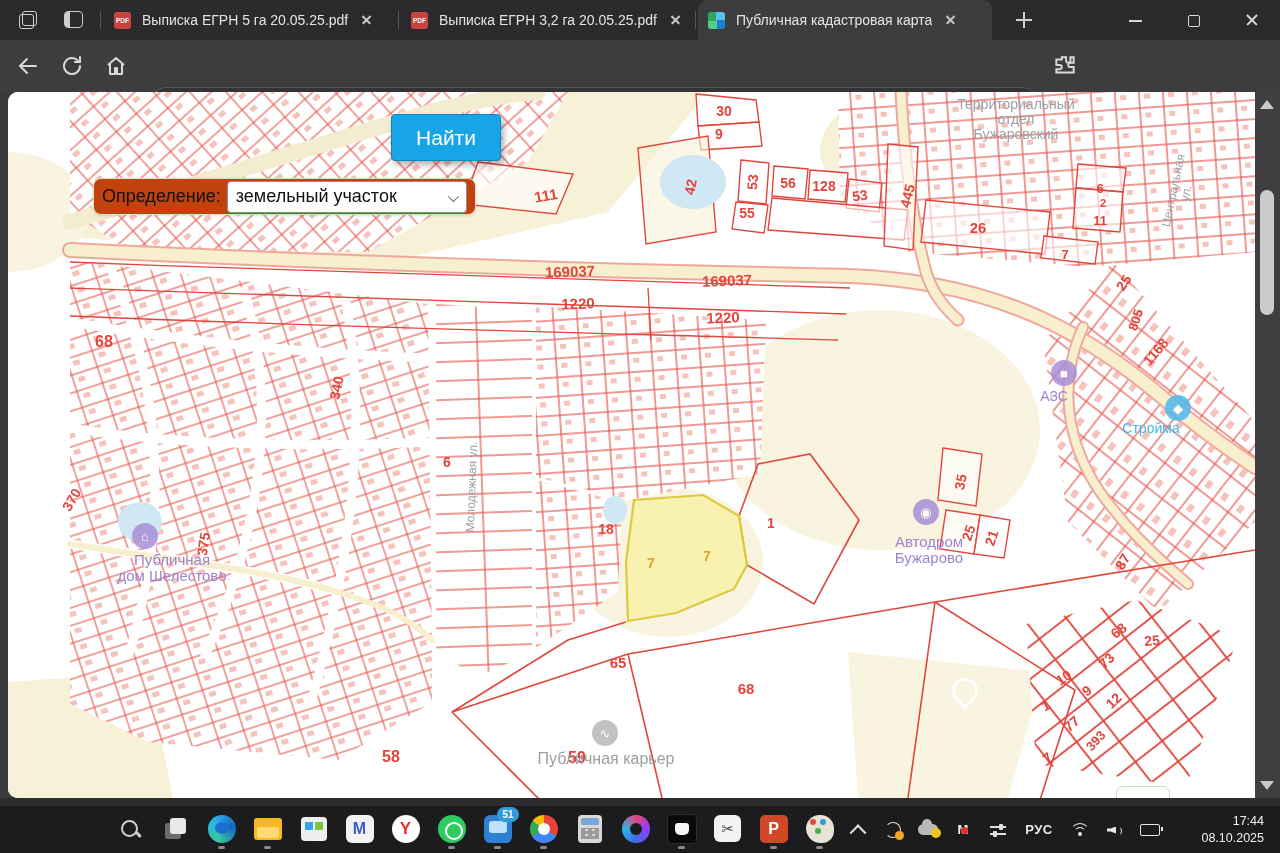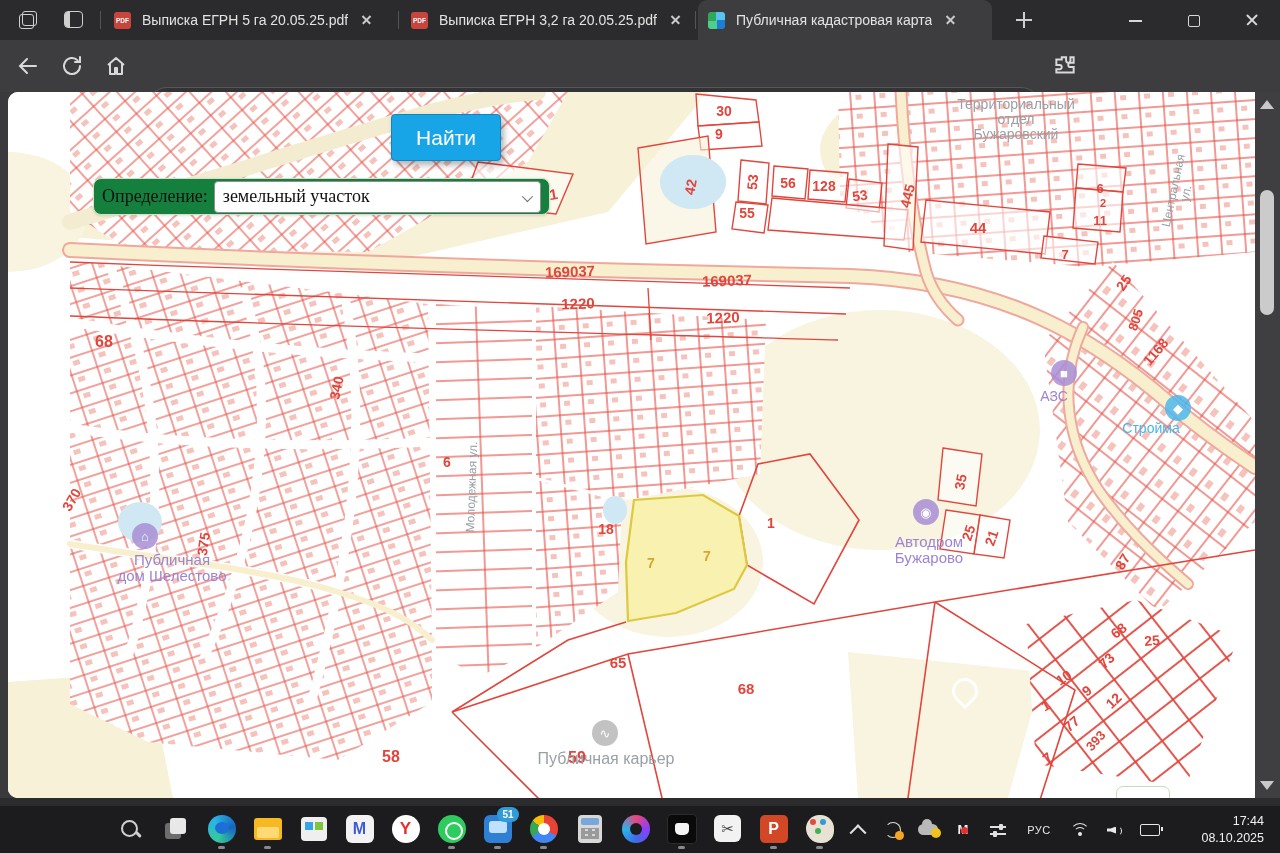--- a/index.html
+++ b/index.html
@@ -56,21 +56,21 @@
   .mlabel.red{color:#e2453c;font-weight:600;}
   .mlabel.orange{color:#d8a52f;font-weight:600;}
   .mlabel.gray{color:#9aa0a6;font-weight:400;}
   .mlabel.purple{color:#9d84d3;font-weight:400;}
   .mlabel.blue{color:#47b7e8;font-weight:400;}
   .poi{position:absolute;width:26px;height:26px;border-radius:50%;display:flex;align-items:center;justify-content:center;color:#fff;font-size:13px;opacity:.85;transform:translate(-50%,-50%);}
   #pin-watermark{position:absolute;left:944px;top:586px;width:20px;height:20px;border:3px solid #fff;border-radius:50% 50% 50% 0;transform:rotate(-45deg);opacity:.9;}
   
   #searchbox{position:absolute;left:87px;top:23px;width:296px;height:43px;background:#fff;border:1px solid #d2e2cb;border-radius:6px 0 0 6px;box-sizing:border-box;font-size:22px;color:#111;padding:0 12px;outline:none;box-shadow:0 1px 3px rgba(0,0,0,.12);}
   #findbtn{position:absolute;left:383px;top:22px;width:108px;height:45px;background:#18a5e8;border:1px solid #0e86c4;border-radius:4px;color:#fff;font-size:21px;box-shadow:3px 4px 6px rgba(0,0,0,.3);display:flex;align-items:center;justify-content:center;cursor:pointer;}
-  #defrow{position:absolute;left:85px;top:86px;width:457px;height:37px;background:#15803d;border:1px solid #d2e2cb;border-radius:8px;box-sizing:border-box;display:flex;align-items:center;padding:0 8px;box-shadow:0 1px 3px rgba(0,0,0,.12);font-family:Liberation Serif, serif;}
+  #defrow{position:absolute;left:85px;top:86px;width:383px;height:37px;background:#c2410c;border:1px solid #d2e2cb;border-radius:8px;box-sizing:border-box;display:flex;align-items:center;padding:0 8px;box-shadow:0 1px 3px rgba(0,0,0,.12);}
   #defrow .lbl{font-size:18px;color:#111;margin-right:6px;}
   #defsel{flex:1;height:30px;border:1px solid #8f8f8f;border-radius:4px;display:flex;align-items:center;padding:0 8px;font-size:18px;color:#111;position:relative;background:#fff;cursor:pointer;}
   #defsel::after{content:"";position:absolute;right:10px;top:12px;width:7px;height:7px;border-right:1.8px solid #666;border-bottom:1.8px solid #666;transform:rotate(45deg) translateY(-2px);}
   
   #mapzoom{position:absolute;left:1108px;top:694px;width:52px;height:14px;background:#fff;border:1.5px solid #bfe0b8;border-radius:7px 7px 0 0;}
   
   #scrollbar{position:absolute;left:1255px;top:92px;width:25px;height:706px;background:#3f3f42;}
   #sb-up{position:absolute;left:5px;top:8px;width:0;height:0;border-left:7px solid transparent;border-right:7px solid transparent;border-bottom:9px solid #c9c9c9;}
   #sb-down{position:absolute;left:5px;bottom:8px;width:0;height:0;border-left:7px solid transparent;border-right:7px solid transparent;border-top:9px solid #c9c9c9;}
   #sb-thumb{position:absolute;left:5px;top:98px;width:14px;height:125px;background:#cbcbcb;border-radius:7px;}
@@ -129,21 +129,21 @@
   .sync i{position:absolute;right:-4px;bottom:-3px;width:9px;height:9px;border-radius:50%;background:#f5a623;}
   .cloud{width:20px;height:11px;background:#b9b9b9;border-radius:6px;position:relative;}
   .cloud::before{content:"";position:absolute;left:4px;top:-5px;width:10px;height:10px;border-radius:50%;background:#b9b9b9;}
   .cloud i{position:absolute;right:-3px;bottom:-3px;width:10px;height:10px;border-radius:50%;background:#f3c31d;}
   .mdot{font-size:13px;font-weight:bold;color:#f2f2f2;position:relative;}
   .mdot i{position:absolute;right:-5px;top:-3px;width:7px;height:7px;border-radius:50%;background:#e53030;}
   .sliders{width:16px;height:14px;position:relative;}
   .sliders::before{content:"";position:absolute;left:0;top:3px;width:16px;height:2px;background:#e0e0e0;box-shadow:0 7px 0 #e0e0e0;}
   .sliders i{position:absolute;width:4px;height:6px;background:#e0e0e0;border-radius:1px;}
   .sliders i:nth-child(1){left:9px;top:1px;} .sliders i:nth-child(2){left:3px;top:8px;}
-  .lang{font-size:11px;letter-spacing:.5px;}
+  .lang{font-size:13px;letter-spacing:.5px;font-weight:bold;}
   .wifi{width:18px;height:14px;position:relative;overflow:hidden;}
   .wifi i{position:absolute;left:50%;border:1.7px solid #e8e8e8;border-radius:50%;transform:translateX(-50%);border-bottom-color:transparent;border-left-color:transparent;border-right-color:transparent;}
   .wifi i:nth-child(1){width:18px;height:18px;top:0;}
   .wifi i:nth-child(2){width:11px;height:11px;top:4px;}
   .wifi i:nth-child(3){width:4px;height:4px;top:9px;background:#e8e8e8;border:none;border-radius:50%;}
   .vol{width:16px;height:14px;position:relative;}
   .vol::before{content:"";position:absolute;left:0;top:4px;width:9px;height:7px;background:#e8e8e8;clip-path:polygon(0 30%,40% 30%,100% 0,100% 100%,40% 70%,0 70%);}
   .vol::after{content:"";position:absolute;right:1px;top:3px;width:8px;height:8px;border:1.7px solid #e8e8e8;border-left-color:transparent;border-top-color:transparent;border-bottom-color:transparent;border-radius:50%;}
   .batt{width:18px;height:10px;border:1.5px solid #e8e8e8;border-radius:2px;position:relative;}
   .batt::before{content:"";position:absolute;right:-4px;top:2px;width:2px;height:4px;background:#e8e8e8;}
@@ -365,21 +365,21 @@
       <span class="mlabel red" style="left: 538px; top: 104px; font-size: 15px; transform: translate(-50%, -50%) rotate(-10deg);">111</span>
       <span class="mlabel red" style="left: 716px; top: 20px; font-size: 14px; transform: translate(-50%, -50%) rotate(0deg);">30</span>
       <span class="mlabel red" style="left: 711px; top: 43px; font-size: 14px; transform: translate(-50%, -50%) rotate(0deg);">9</span>
       <span class="mlabel red" style="left: 683px; top: 95px; font-size: 14px; transform: translate(-50%, -50%) rotate(-80deg);">42</span>
       <span class="mlabel red" style="left: 745px; top: 90px; font-size: 14px; transform: translate(-50%, -50%) rotate(-85deg);">53</span>
       <span class="mlabel red" style="left: 739px; top: 122px; font-size: 14px; transform: translate(-50%, -50%) rotate(0deg);">55</span>
       <span class="mlabel red" style="left: 780px; top: 92px; font-size: 14px; transform: translate(-50%, -50%) rotate(0deg);">56</span>
       <span class="mlabel red" style="left: 816px; top: 95px; font-size: 14px; transform: translate(-50%, -50%) rotate(0deg);">128</span>
       <span class="mlabel red" style="left: 852px; top: 104px; font-size: 14px; transform: translate(-50%, -50%) rotate(-8deg);">53</span>
       <span class="mlabel red" style="left: 900px; top: 104px; font-size: 14px; transform: translate(-50%, -50%) rotate(-76deg);">445</span>
-      <span class="mlabel red" style="left: 970px; top: 136px; font-size: 15px; transform: translate(-50%, -50%) rotate(0deg);">44</span>
+      <span class="mlabel red" style="left: 970px; top: 136px; font-size: 15px; transform: translate(-50%, -50%) rotate(0deg);">26</span>
       <span class="mlabel red" style="left: 1092px; top: 97px; font-size: 13px; transform: translate(-50%, -50%) rotate(0deg);">6</span>
       <span class="mlabel red" style="left: 1095px; top: 112px; font-size: 11px; transform: translate(-50%, -50%) rotate(0deg);">2</span>
       <span class="mlabel red" style="left: 1092px; top: 129px; font-size: 13px; transform: translate(-50%, -50%) rotate(0deg);">11</span>
       <span class="mlabel red" style="left: 1057px; top: 163px; font-size: 13px; transform: translate(-50%, -50%) rotate(0deg);">7</span>
       <span class="mlabel red" style="left: 1116px; top: 191px; font-size: 14px; transform: translate(-50%, -50%) rotate(-55deg);">25</span>
       <span class="mlabel red" style="left: 1128px; top: 228px; font-size: 13px; transform: translate(-50%, -50%) rotate(-72deg);">805</span>
       <span class="mlabel red" style="left: 1148px; top: 260px; font-size: 14px; transform: translate(-50%, -50%) rotate(-50deg);">1168</span>
       <span class="mlabel red" style="left: 562px; top: 180px; font-size: 15px; transform: translate(-50%, -50%) rotate(-2deg);">169037</span>
       <span class="mlabel red" style="left: 719px; top: 189px; font-size: 15px; transform: translate(-50%, -50%) rotate(-2deg);">169037</span>
       <span class="mlabel red" style="left: 570px; top: 212px; font-size: 15px; transform: translate(-50%, -50%) rotate(-2deg);">1220</span>

